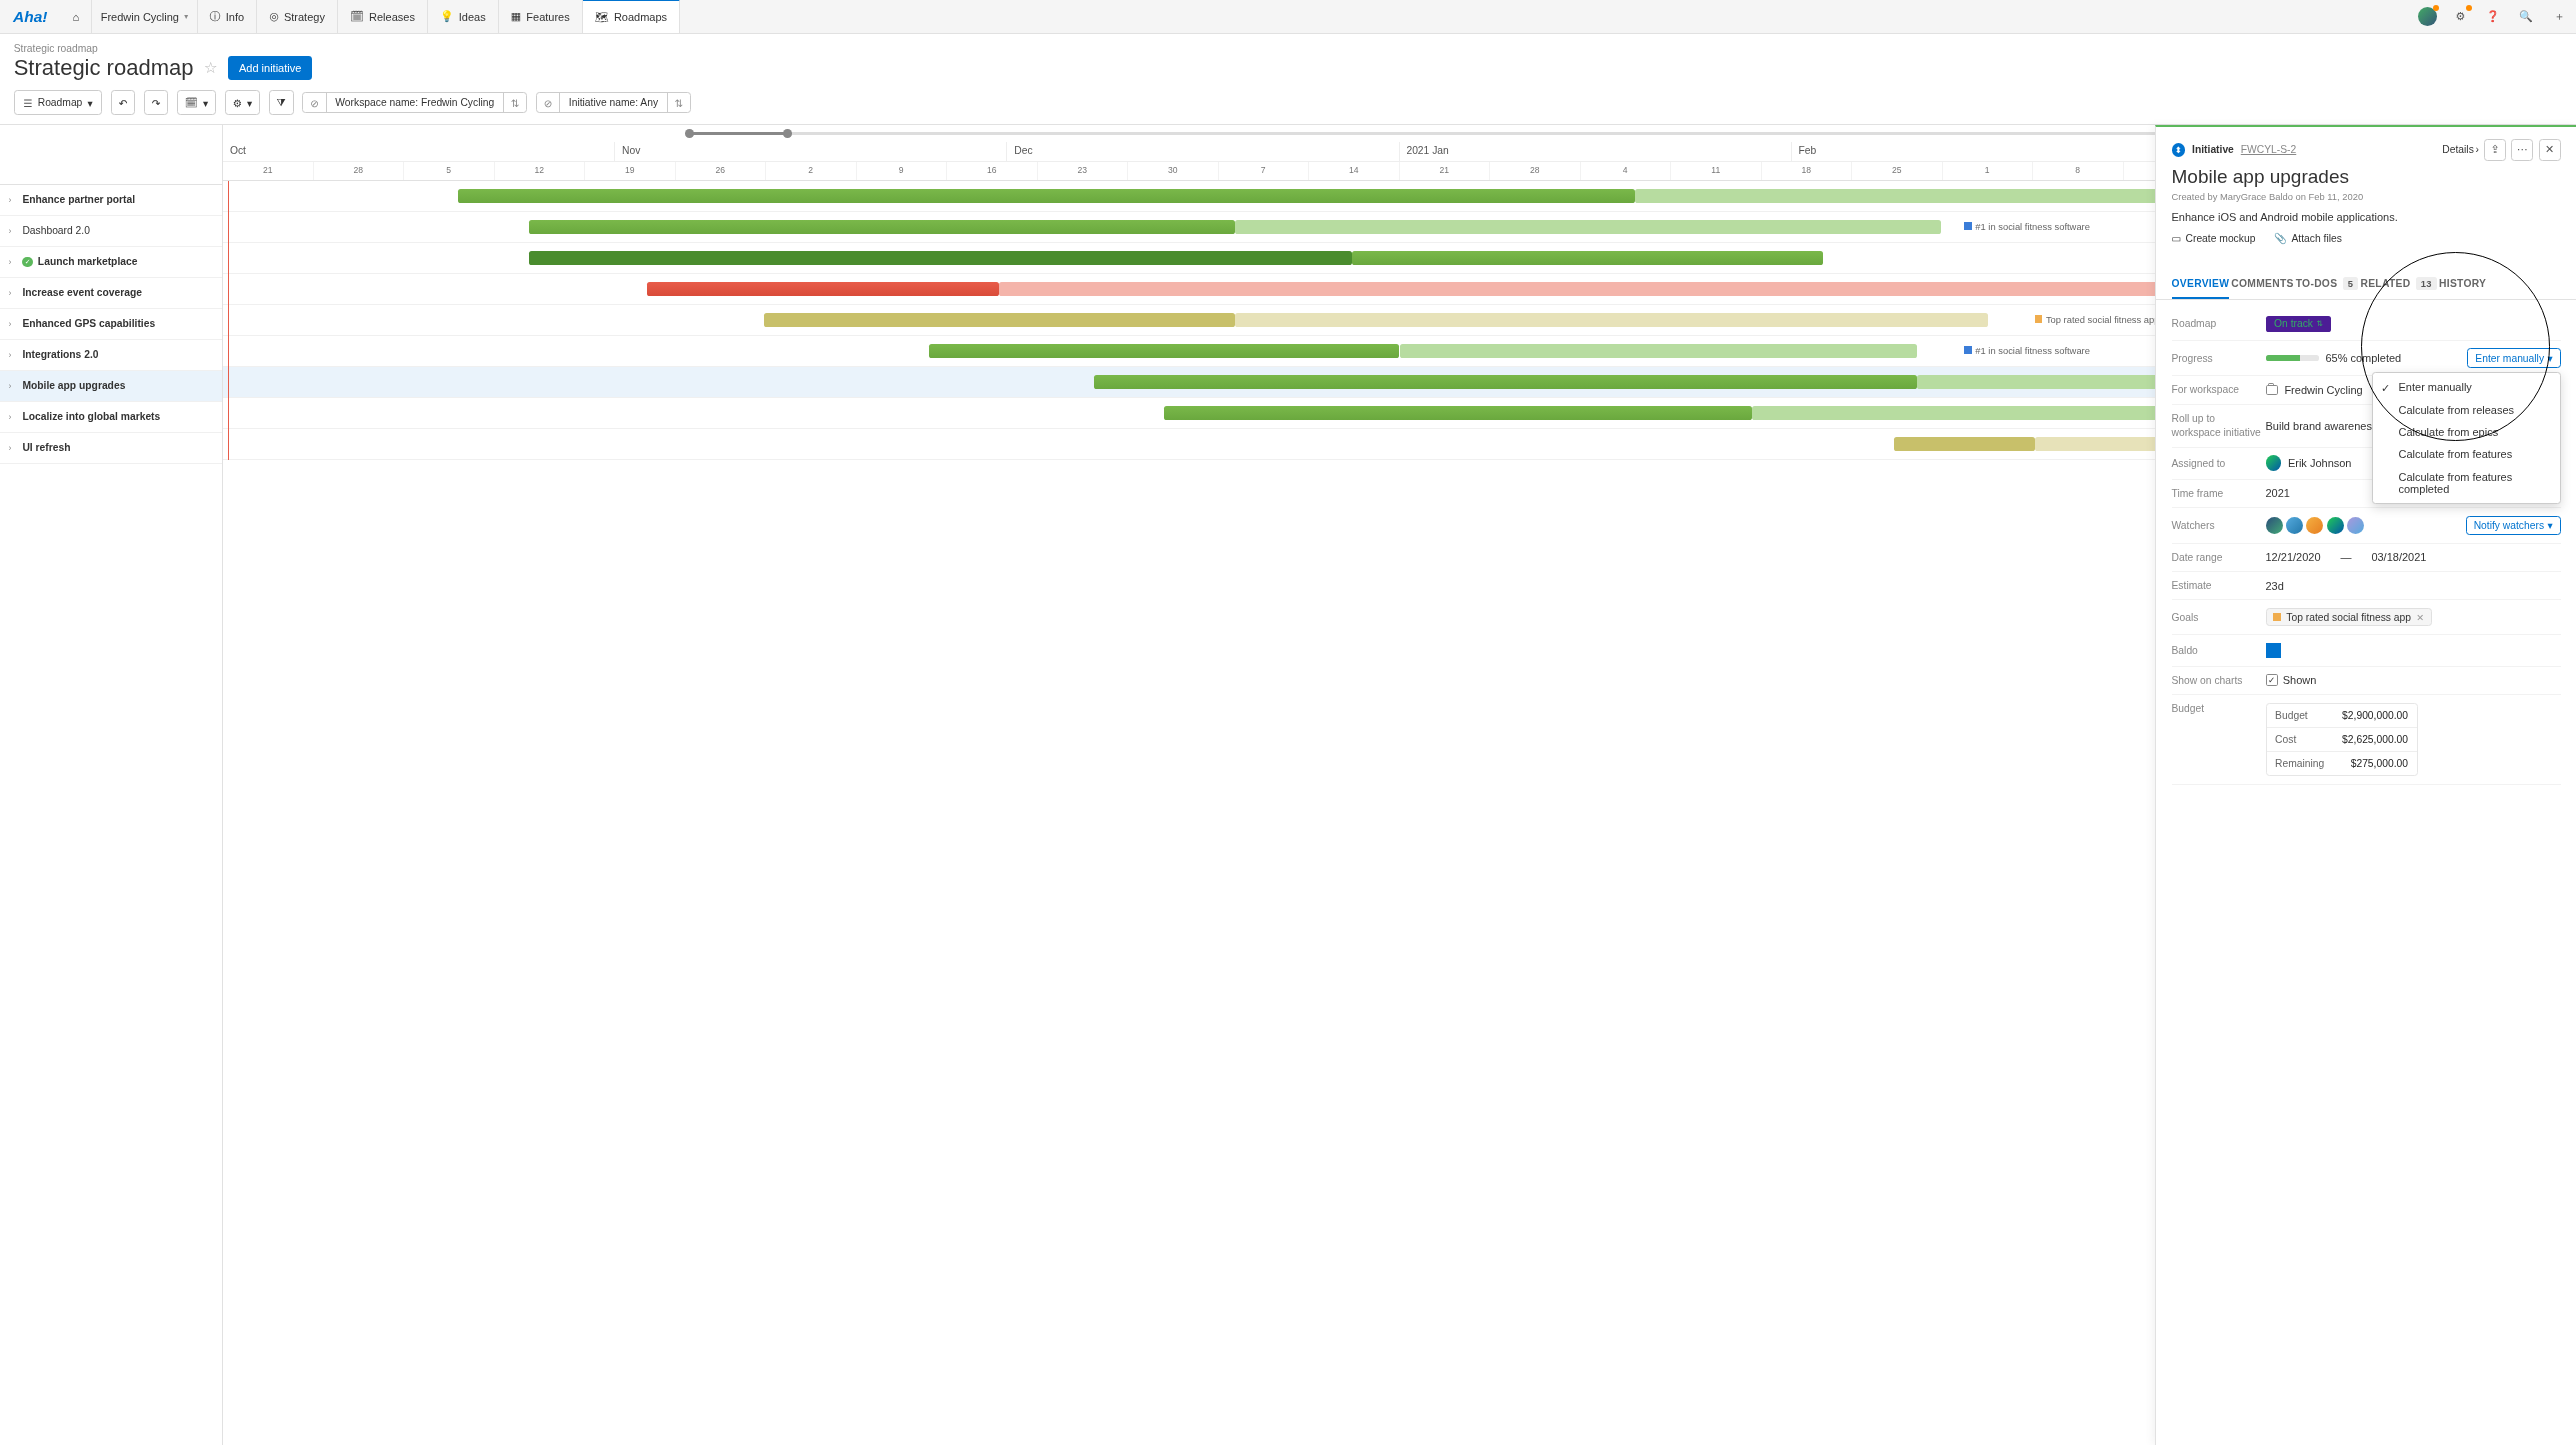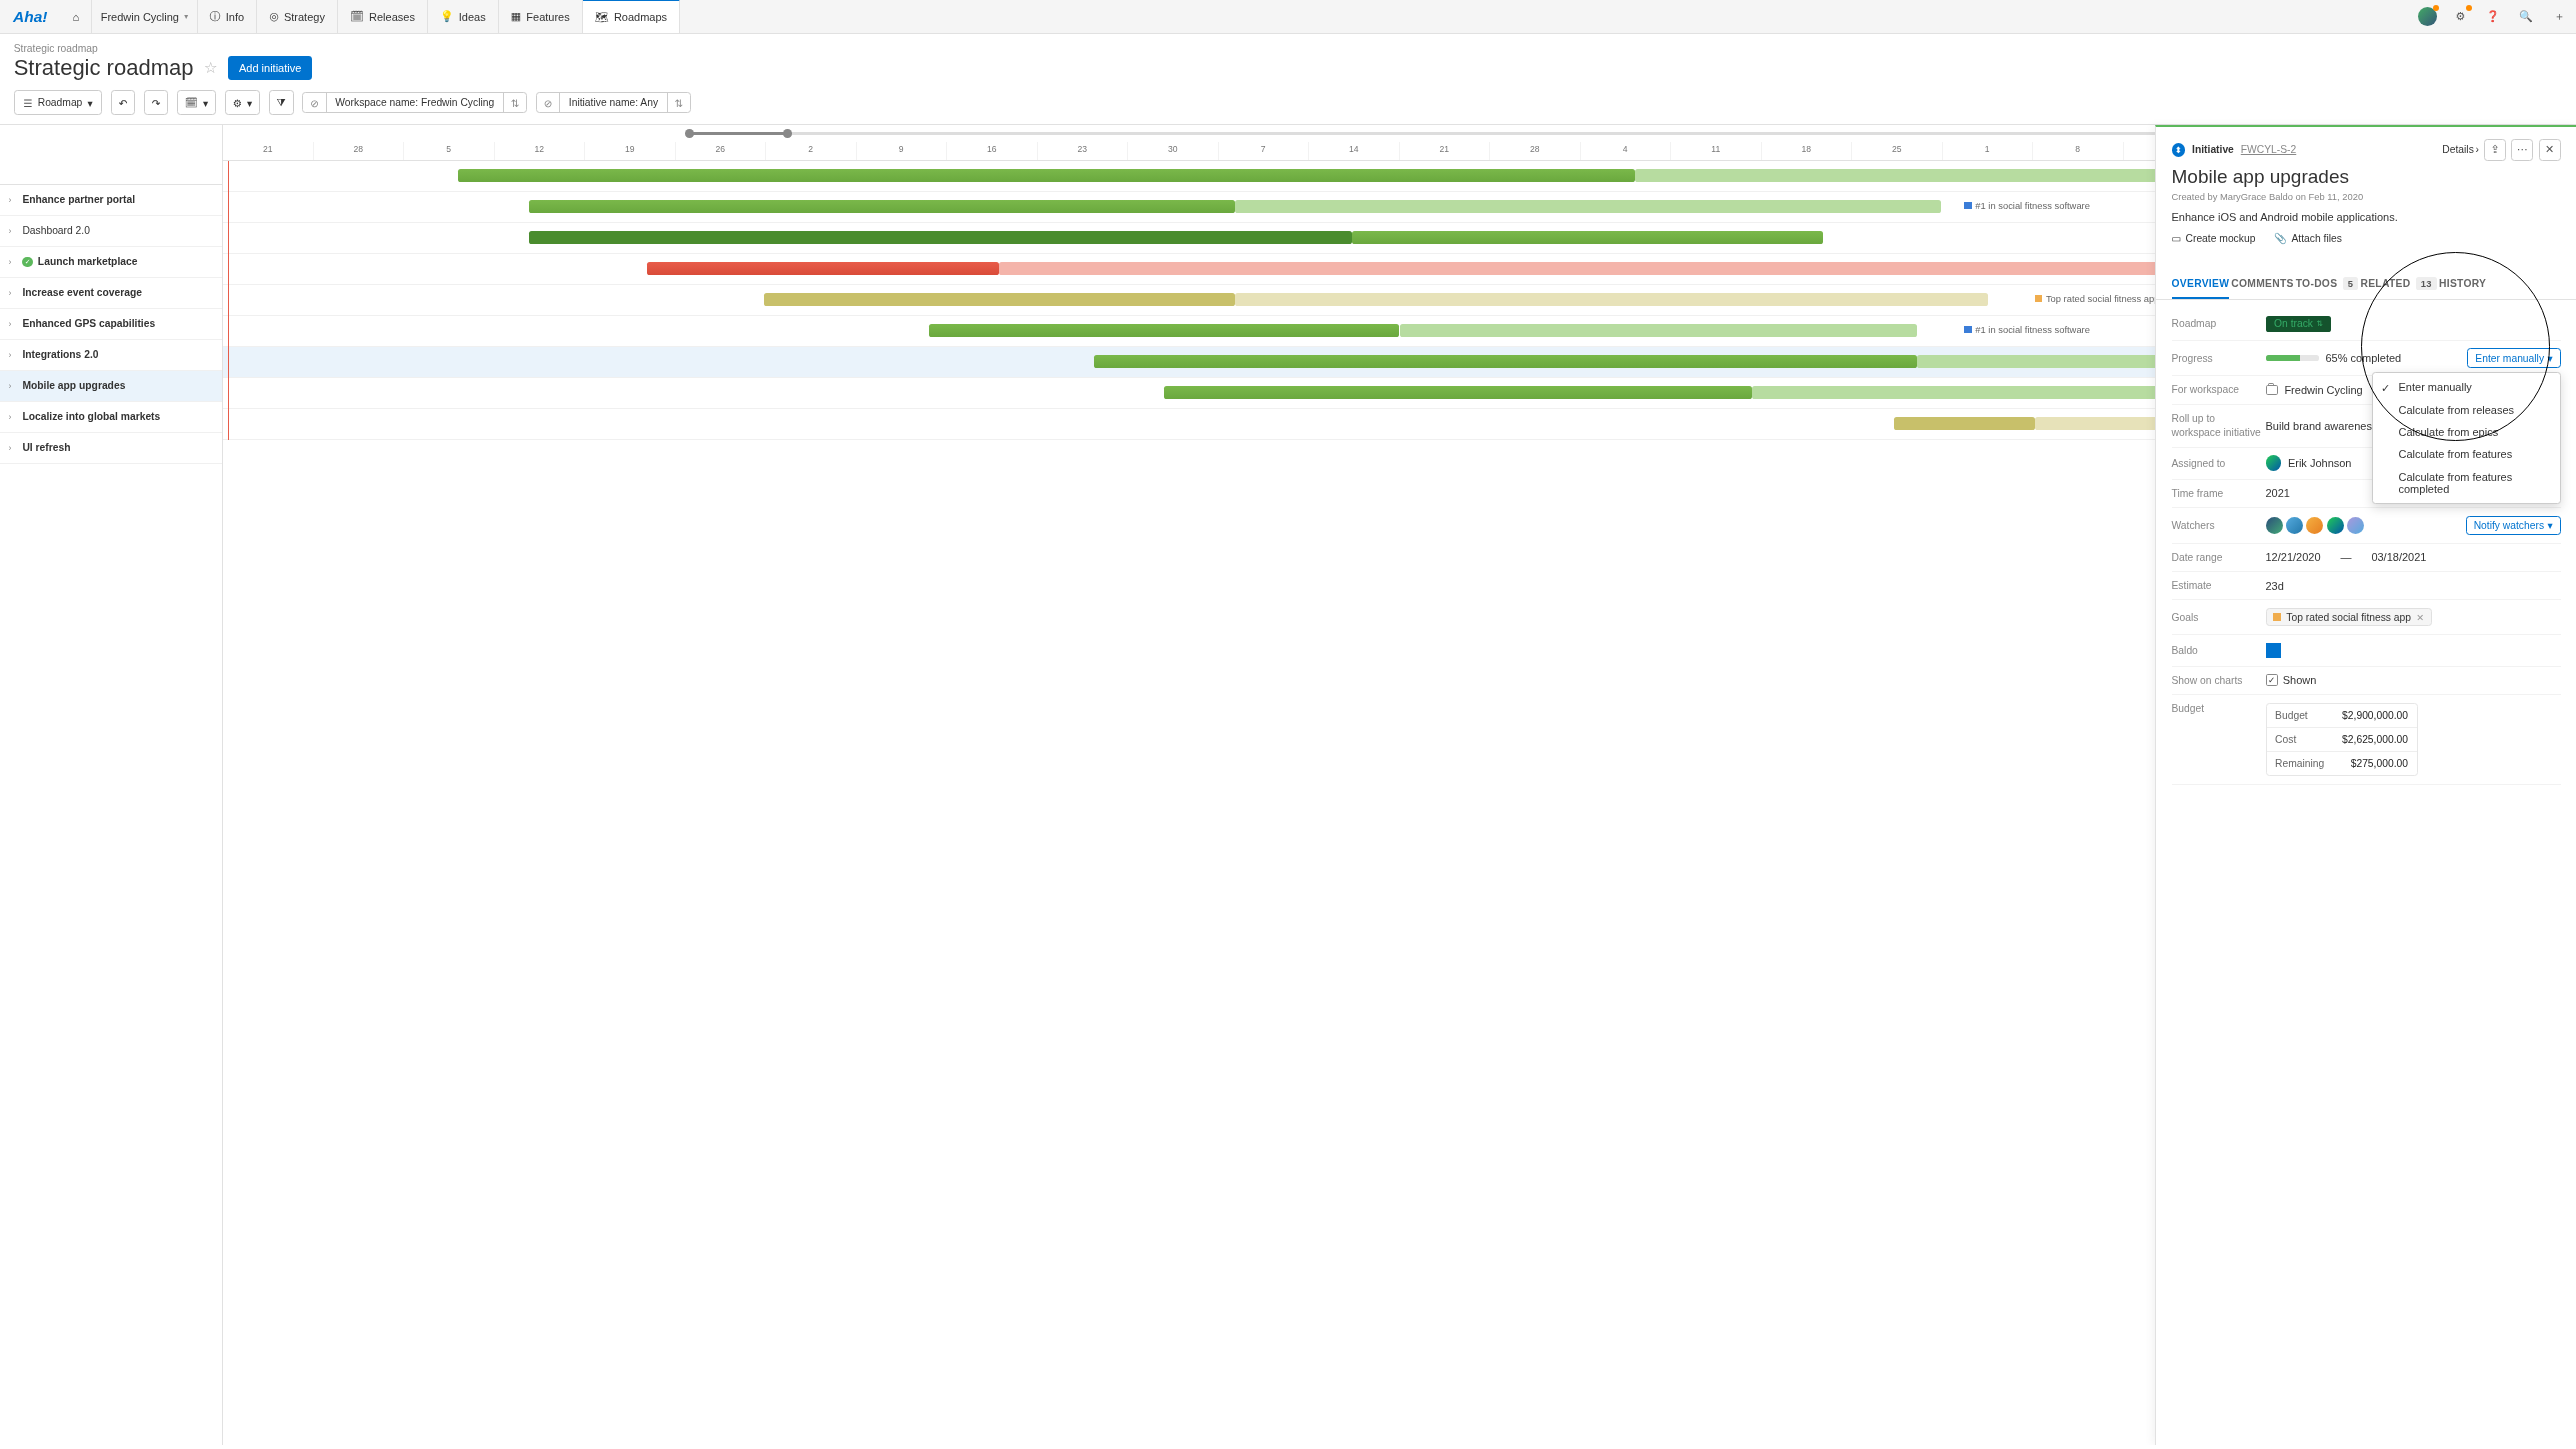--- a/index.html
+++ b/index.html
@@ -83,21 +83,21 @@
 
 .tabs { display: flex; gap: 2px; border-bottom: 0.9px solid var(--border); padding: 0 15.5px; font-size: 10.3px; font-weight: 600; letter-spacing: 0.3px; }
 .tabs .tab { padding: 8.6px 0; color: #666; cursor: pointer; display: flex; gap: 5.2px; align-items: center; }
 .tabs .tab.active { color: var(--blue); border-bottom: 2.6px solid var(--blue); margin-bottom: -0.9px; }
 .tabs .badge { background: #eee; color: #555; border-radius: 2.6px; padding: 0.9px 5.2px; font-size: 9.4px; font-weight: 600; }
 
 .fields { padding: 8.6px 15.5px; }
 .frow { display: flex; align-items: center; padding: 7.7px 0; border-bottom: 0.9px solid #f2f2f2; font-size: 11px; position: relative; }
 .frow .flabel { width: 94px; color: #888; font-size: 10.3px; }
 .frow .fval { flex: 1; display: flex; align-items: center; gap: 6.9px; }
-.status-pill { background: #14532d; color: #3a6; padding: 2.6px 8.6px; border-radius: 2.6px; font-size: 10.3px; display: inline-flex; align-items: center; gap: 3.4px; }
+.status-pill { background: #4c1d95; color: #3a6; padding: 2.6px 8.6px; border-radius: 2.6px; font-size: 10.3px; display: inline-flex; align-items: center; gap: 3.4px; }
 .status-pill .caret{font-size:7.7px;color:#3a6;}
 .progressbar { width: 53px; height: 6px; background: #e6e6e6; border-radius: 2.6px; overflow: hidden; }
 .progressbar .fill { height: 100%; background: #5cb85c; }
 .link-dd { margin-left: auto; border: 0.9px solid var(--blue); color: var(--blue); border-radius: 3.4px; padding: 2.6px 6.9px; font-size: 10.3px; cursor: pointer; display: flex; gap: 3.4px; align-items: center; }
 .dropdown { position: absolute; right: 0; top: 31px; background: #fff; border: 0.9px solid #ccc; box-shadow: 0 3.4px 10.3px rgba(0,0,0,.15); border-radius: 3.4px; z-index: 50; width: 189px; padding: 3.4px 0; }
 .dropdown .opt { padding: 5.2px 12px 5.2px 26px; font-size: 11px; cursor: pointer; position: relative; }
 .dropdown .opt .check { position: absolute; left: 8.6px; top: 6px; color: #333; }
 .watchers-avs { display: flex; gap: 3.4px; }
 .watchers-avs .av { width: 17px; height: 17px; border-radius: 50%; }
 .av1{background:linear-gradient(135deg,#2a4d7a,#4a7);} .av2{background:linear-gradient(135deg,#5ad,#27a);} .av3{background:linear-gradient(135deg,#f5b041,#e67e22);} .av4{background:linear-gradient(135deg,#2c5,#05a);} .av5{background:linear-gradient(135deg,#a9d,#5ad);}
@@ -261,20 +261,28 @@
           <span style="font-weight:600">UI refresh</span>
         </div>
       </div>
   </div>
 
   <div class="gantt">
     <div class="timeline-scroller">
         <div class="track">
           <div class="thumb"></div>
         </div>
+      </div>
+    <div class="months" id="months-row">
+        <div class="m">Oct</div>
+        <div class="m">Nov</div>
+        <div class="m">Dec</div>
+        <div class="m">2021 Jan</div>
+        <div class="m">Feb</div>
+        <div class="m">Mar</div>
       </div>
     <div class="days" id="days-row">
         <div class="d">21</div>
         <div class="d">28</div>
         <div class="d">5</div>
         <div class="d">12</div>
         <div class="d">19</div>
         <div class="d">26</div>
         <div class="d">2</div>
         <div class="d">9</div>

